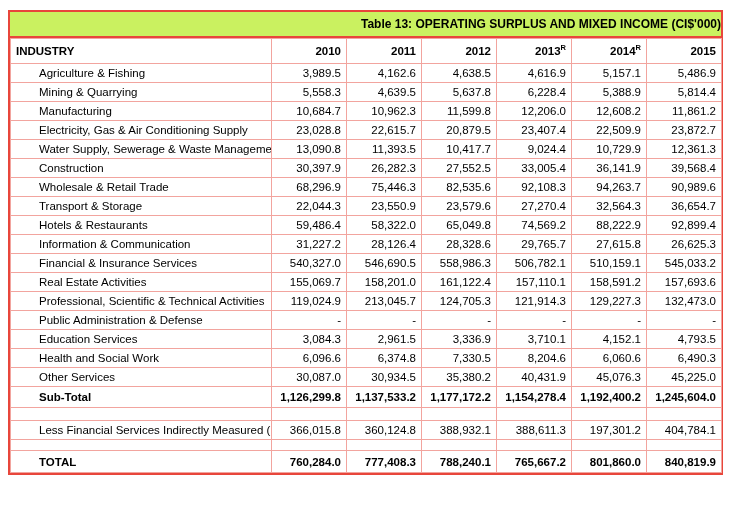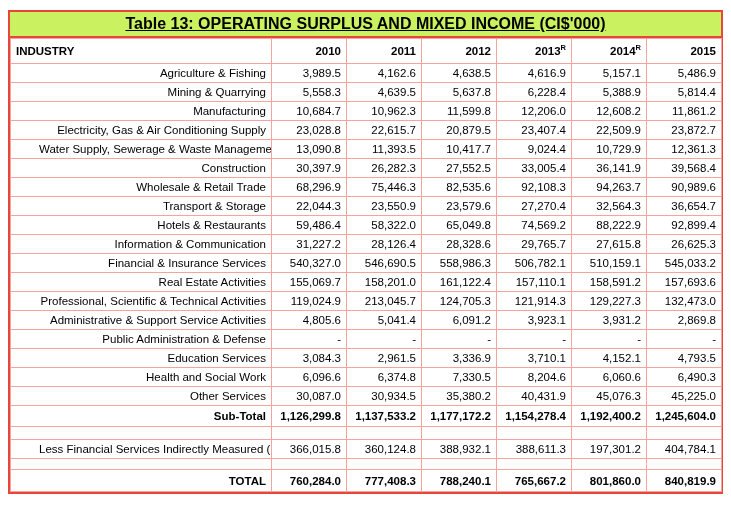--- a/index.html
+++ b/index.html
@@ -14,37 +14,37 @@
   .tbl-wrap{
     position:absolute;left:8px;top:10px;width:715px;
     border:2px solid var(--outer);
     box-sizing:border-box;
     background:#fff;
   }
   .title{
     background:var(--title-bg);
     border-bottom:2px solid var(--outer);
     height:24px;line-height:24px;
-    text-align:center;font-weight:bold;font-size:16px;text-decoration:underline;
+    text-align:right;font-weight:bold;font-size:12px;
   }
   table{border-collapse:collapse;table-layout:fixed;width:100%;}
   col.c-ind{width:261px;}
   col.c-num{width:75px;}
   th,td{
     border:1px solid var(--grid);
     font-size:11.5px;
     padding:0 5px;
     overflow:hidden;white-space:nowrap;
     box-sizing:border-box;
   }
   tr.hdr th{height:25px;font-weight:bold;}
   th.ind{text-align:left;margin-left:32px;}
   th.yr{text-align:right;}
   th.yr sup{font-size:7.5px;vertical-align:super;line-height:0;}
-  td.lbl{text-align:right;padding-left:28px;}
+  td.lbl{text-align:left;padding-left:28px;}
   td.num{text-align:right;}
   tr.data td{height:19px;}
   tr.bold td{font-weight:bold;height:21px;margin-left:12px;}
   tr.spacer td{height:13px;}
   tr.spacer2 td{height:11px;}
   tr.tall td{height:22px;}
 </style>
 </head>
 <body>
 
@@ -184,29 +184,20 @@
           <tr class="data">
             <td class="lbl">Professional, Scientific &amp; Technical Activities</td>
             <td class="num">119,024.9</td>
             <td class="num">213,045.7</td>
             <td class="num">124,705.3</td>
             <td class="num">121,914.3</td>
             <td class="num">129,227.3</td>
             <td class="num">132,473.0</td>
           </tr>
           <tr class="data">
-            <td class="lbl">Administrative &amp; Support Service Activities</td>
-            <td class="num">4,805.6</td>
-            <td class="num">5,041.4</td>
-            <td class="num">6,091.2</td>
-            <td class="num">3,923.1</td>
-            <td class="num">3,931.2</td>
-            <td class="num">2,869.8</td>
-          </tr>
-          <tr class="data">
             <td class="lbl">Public Administration &amp; Defense</td>
             <td class="num">-</td>
             <td class="num">-</td>
             <td class="num">-</td>
             <td class="num">-</td>
             <td class="num">-</td>
             <td class="num">-</td>
           </tr>
           <tr class="data">
             <td class="lbl">Education Services</td>

